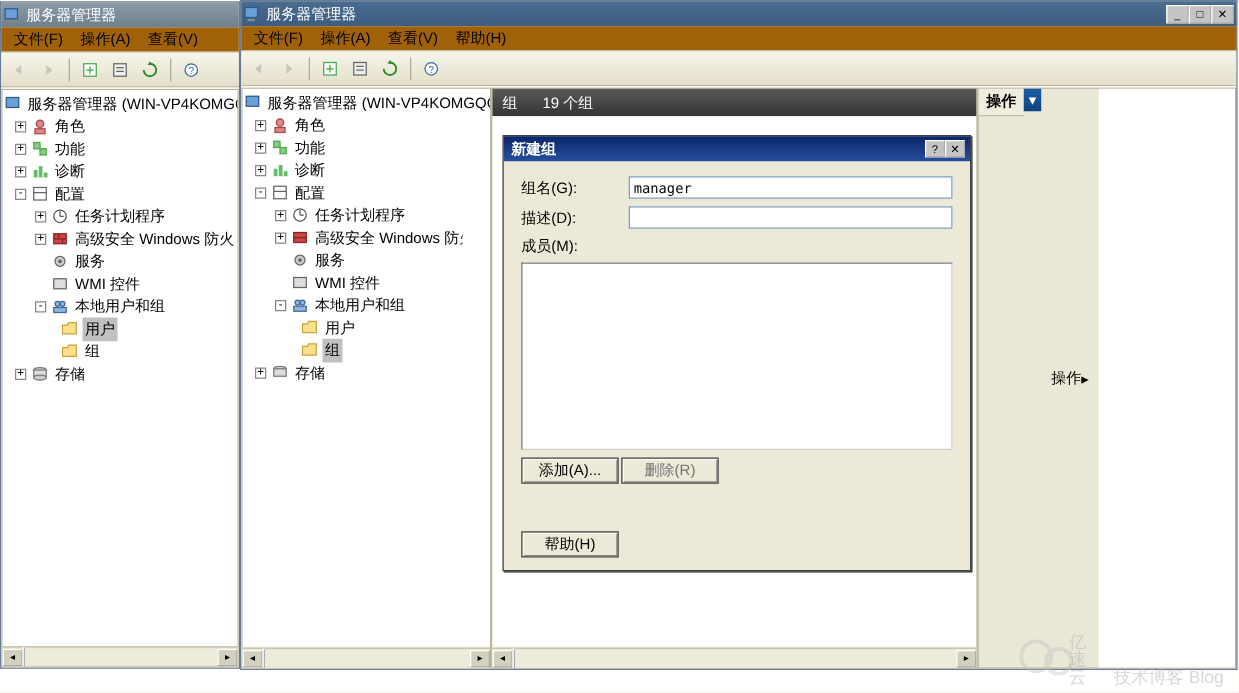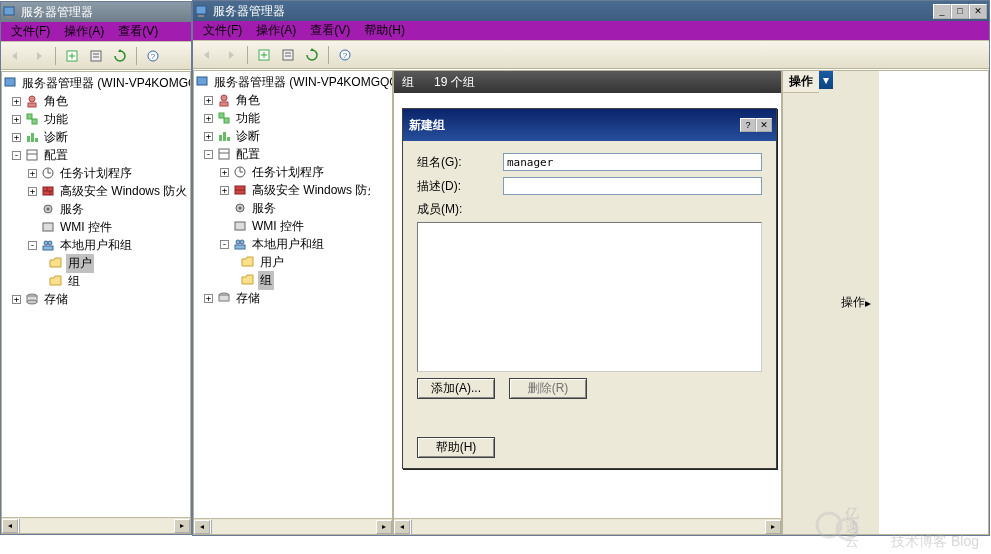--- a/index.html
+++ b/index.html
@@ -4,21 +4,21 @@
 <style>
   * { box-sizing: border-box; margin: 0; padding: 0; }
   body { font-family: "Tahoma", "SimSun", sans-serif; font-size: 12px; width: 991px; height: 554px; position: relative; background: #fff; overflow: hidden; }
   .window { position: absolute; border: 1px solid #6a7c95; background: #eae7d7; display: flex; flex-direction: column; }
   .titlebar { height: 20px; background: linear-gradient(#8a9ba7,#6f7e8a); display: flex; align-items: center; padding: 0 2px; color: #fff; font-size: 12px; }
   .titlebar-active { background: linear-gradient(#4a6c90,#3c5d80); }
   .title-icon { width: 14px; height: 14px; margin-right: 4px; display:inline-flex;align-items:center;justify-content:center;}
   .title-text { flex: 1; }
   .title-btns { display: flex; gap: 0; }
   .tbtn { width: 18px; height: 15px; background: #c4c4c4; border: 1px outset #fff; display: flex; align-items: center; justify-content: center; font-size: 9px; font-family: sans-serif; cursor: default; color:#000;}
-  .menubar { height: 20px; background: #a21caf; display: flex; align-items: center; padding: 2px 4px; gap: 2px; border-bottom:1px solid #c6c0a8;}
+  .menubar { height: 20px; background: #a16207; display: flex; align-items: center; padding: 2px 4px; gap: 2px; border-bottom:1px solid #c6c0a8;}
   .menuitem { padding: 2px 6px; cursor: default; }
   .toolbar { height: 28px; background: linear-gradient(#f7f5eb,#e4dfca); border-bottom: 1px solid #b9b39a; display: flex; align-items: center; padding: 0 4px; gap: 4px; }
   .tbicon { width: 20px; height: 20px; display: flex; align-items: center; justify-content: center; cursor: default; }
   .tbicon.dis { opacity: 0.35; }
   .tsep { width: 1px; height: 18px; background: #b0ab93; margin: 0 2px;}
   .body-row { flex: 1; display: flex; overflow: hidden; border-top:1px solid #fff;}
   .tree-pane { width: 194px; background: #fff; border: 1px solid #b9b39a; overflow: hidden; position:relative;}
   .tree-pane2 { width: 200px; }
   .tree { padding: 2px 0; font-size: 12px; }
   .node { display: flex; align-items: center; height: 18px; padding-left: 0; white-space: nowrap;}
@@ -32,30 +32,30 @@
   .right-hdr { height: 22px; background: #f0ede0; border-bottom: 1px solid #c0ba9f; padding: 2px 6px; font-weight:bold;}
   .right-sub { height: 18px; background: linear-gradient(#1b5ba3,#0d4480); color:#fff; display:flex; align-items:center; justify-content:flex-end; padding:0 4px;}
   .right-item { padding: 4px 8px; display:flex; align-items:center; justify-content:space-between;}
   .scroll-h { height: 16px; background: #e9e5d5; border-top:1px solid #c0ba9f; display:flex; align-items:center;}
   .scroll-btn { width:16px; height:14px; border:1px outset #fff; background:#d4d0c0; display:flex;align-items:center;justify-content:center;font-size:8px;}
   .scroll-track { flex:1; background:#efebda;}
   .scroll-thumb { height:14px; width:50px; background:#c8c4b4; border:1px outset #fff;}
 
   
   .dialog { position: absolute; width: 375px; background: #ece9d8; border: 1px solid #404040; box-shadow: 1px 1px 0 #222; }
-  .dlg-title { height: 32px; background: linear-gradient(#0a246a,#274f9c); color:#fff; display:flex; align-items:center; padding: 0 4px;}
+  .dlg-title { height: 20px; background: linear-gradient(#0a246a,#274f9c); color:#fff; display:flex; align-items:center; padding: 0 4px;}
   .dlg-title-text{flex:1; font-weight:bold; padding-left:2px;}
   .dlg-body { padding: 12px 14px 10px 14px; }
   .form-row { display: flex; align-items: center; margin-bottom: 6px;}
   .form-label { width: 86px; }
   .form-input { flex:1; height: 18px; border: 1px solid #7f9db9; background: #fff; padding: 0 3px; font-family:monospace,"SimSun"; font-size:11px;}
   .member-box { width: 100%; height: 150px; border: 1px inset #ccc; background: #fff; margin-bottom: 6px;}
   .btn { height: 21px; min-width: 78px; background: #ece9d8; border: 1px solid #404040; box-shadow: inset 1px 1px #fff, inset -1px -1px #888; font-size:12px; padding:0 8px; cursor:default;}
   .btn.dis { color: #737373; }
-  .btn-row { display:flex; gap: 14px;}
+  .btn-row { display:flex; gap: 2px;}
   .dlg-footer { display:flex; justify-content:space-between; margin-top:38px;}
 
   .watermark { position:absolute; right: 12px; bottom: 6px; color: #b7b7b7; font-family: Arial,sans-serif; font-size: 28px; font-weight:bold; text-align:right; line-height:1; opacity:0.55; pointer-events:none;}
   .watermark .small{ font-size:14px; font-weight:normal;}
   .wm-logo { position:absolute; right: 130px; bottom: 8px; opacity:0.35; pointer-events:none;}
 </style>
 </head>
 <body>
 
 <div class="window" style="left:0;top:1px;width:192px;height:534px;">
@@ -506,14 +506,14 @@
 </div>
 
 <div class="wm-logo">
   <svg width="46" height="40">
       <circle cx="32" cy="26" r="10" fill="none" stroke="#bcbcbc" stroke-width="3"></circle>
       <circle cx="14" cy="22" r="12" fill="none" stroke="#bcbcbc" stroke-width="3"></circle>
     </svg>
 </div>
 <div class="watermark">
   <div class="small"><span>技术博客   Blog</span></div>
-  <div class="small" style="position:absolute; right:120px; bottom:0;"><span>亿速云</span></div>
+  <div class="small" style="position:absolute; right:110px; bottom:0;"><span>亿速云</span></div>
 </div>
 
 </body></html>

